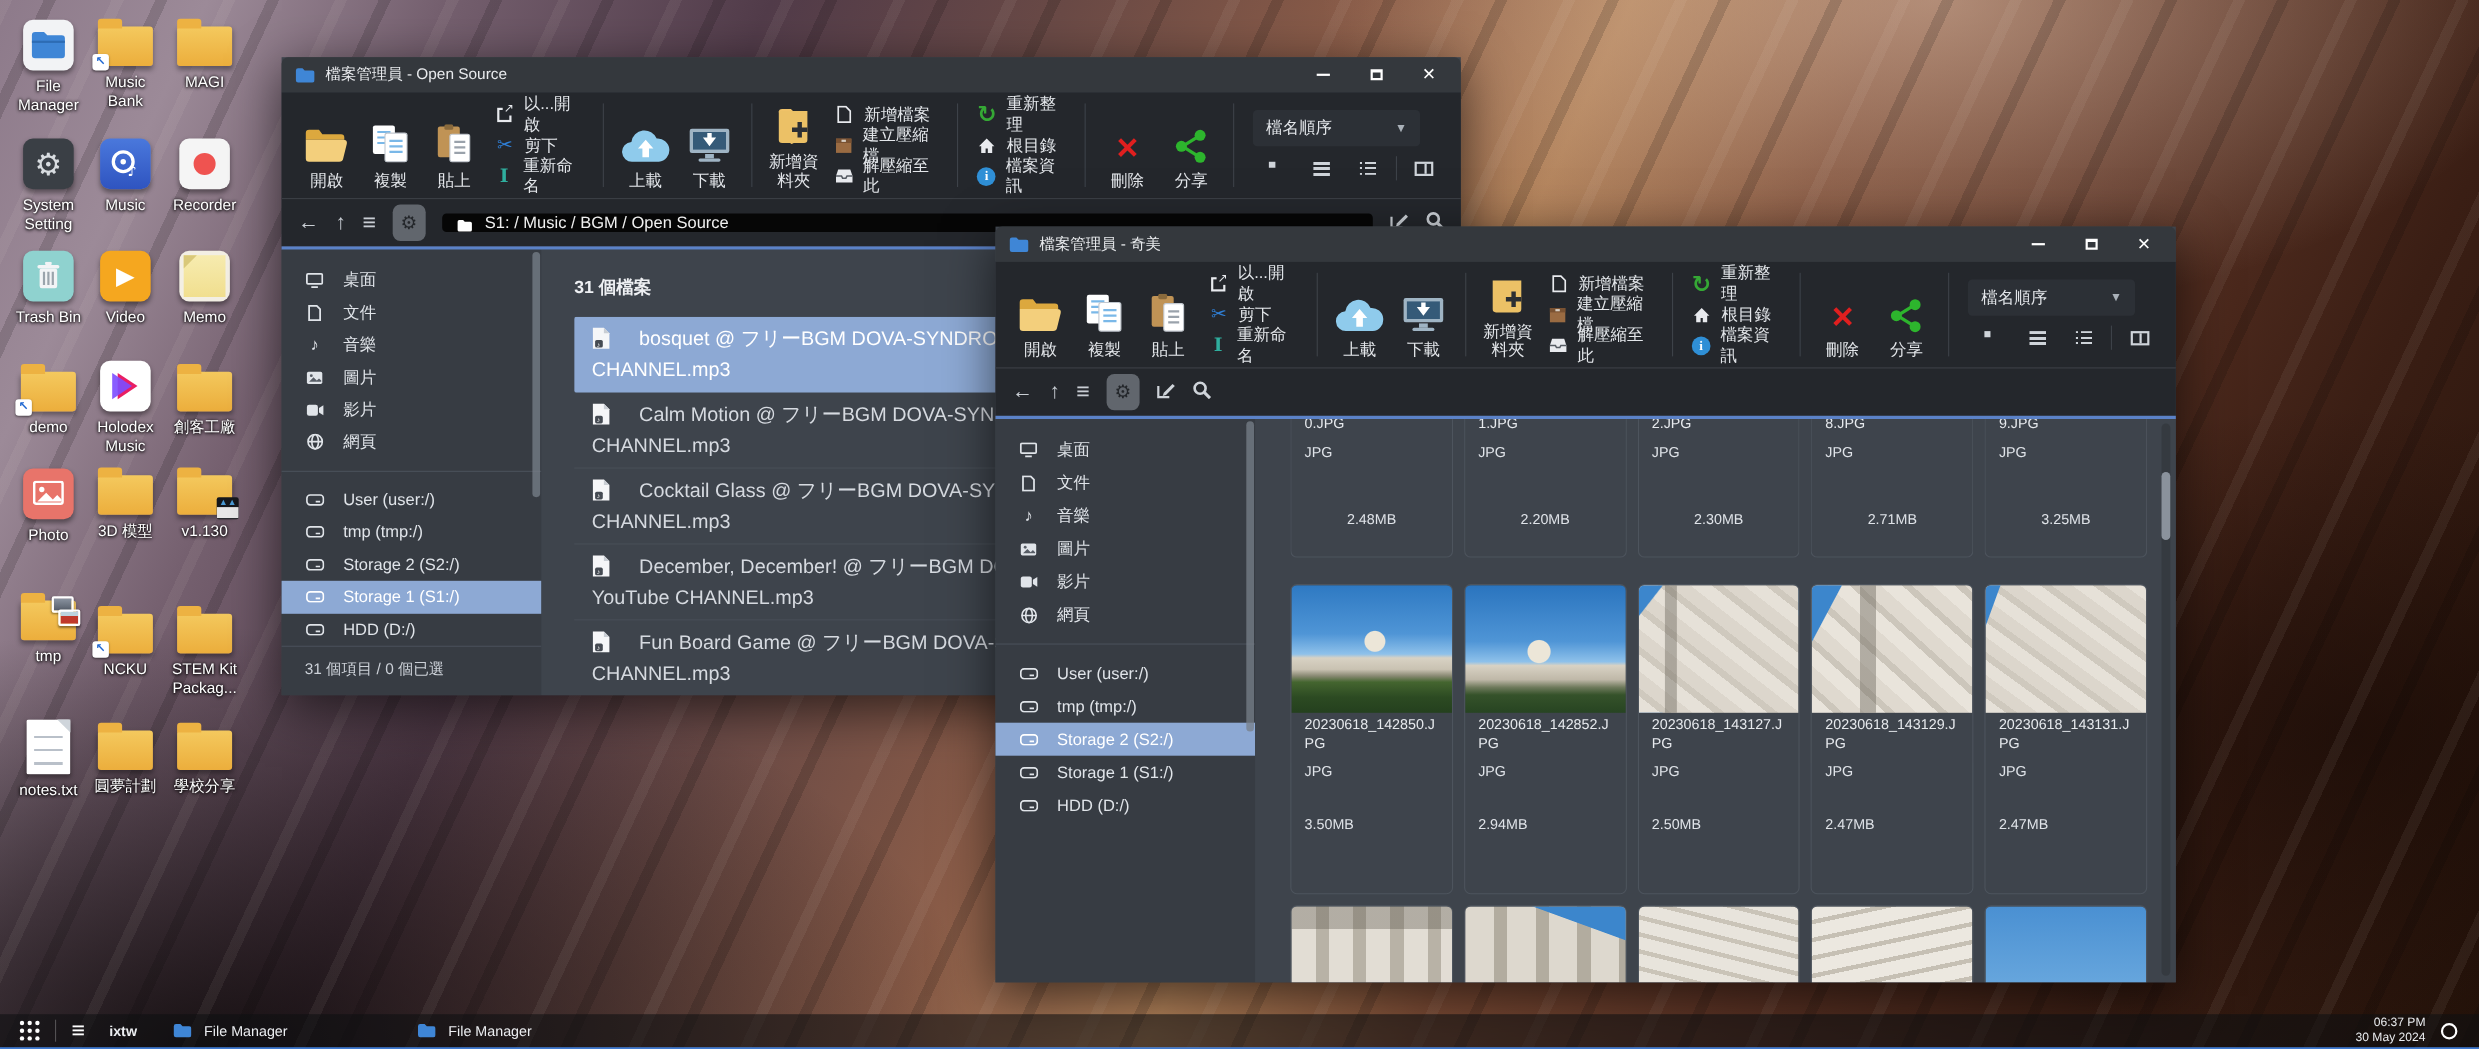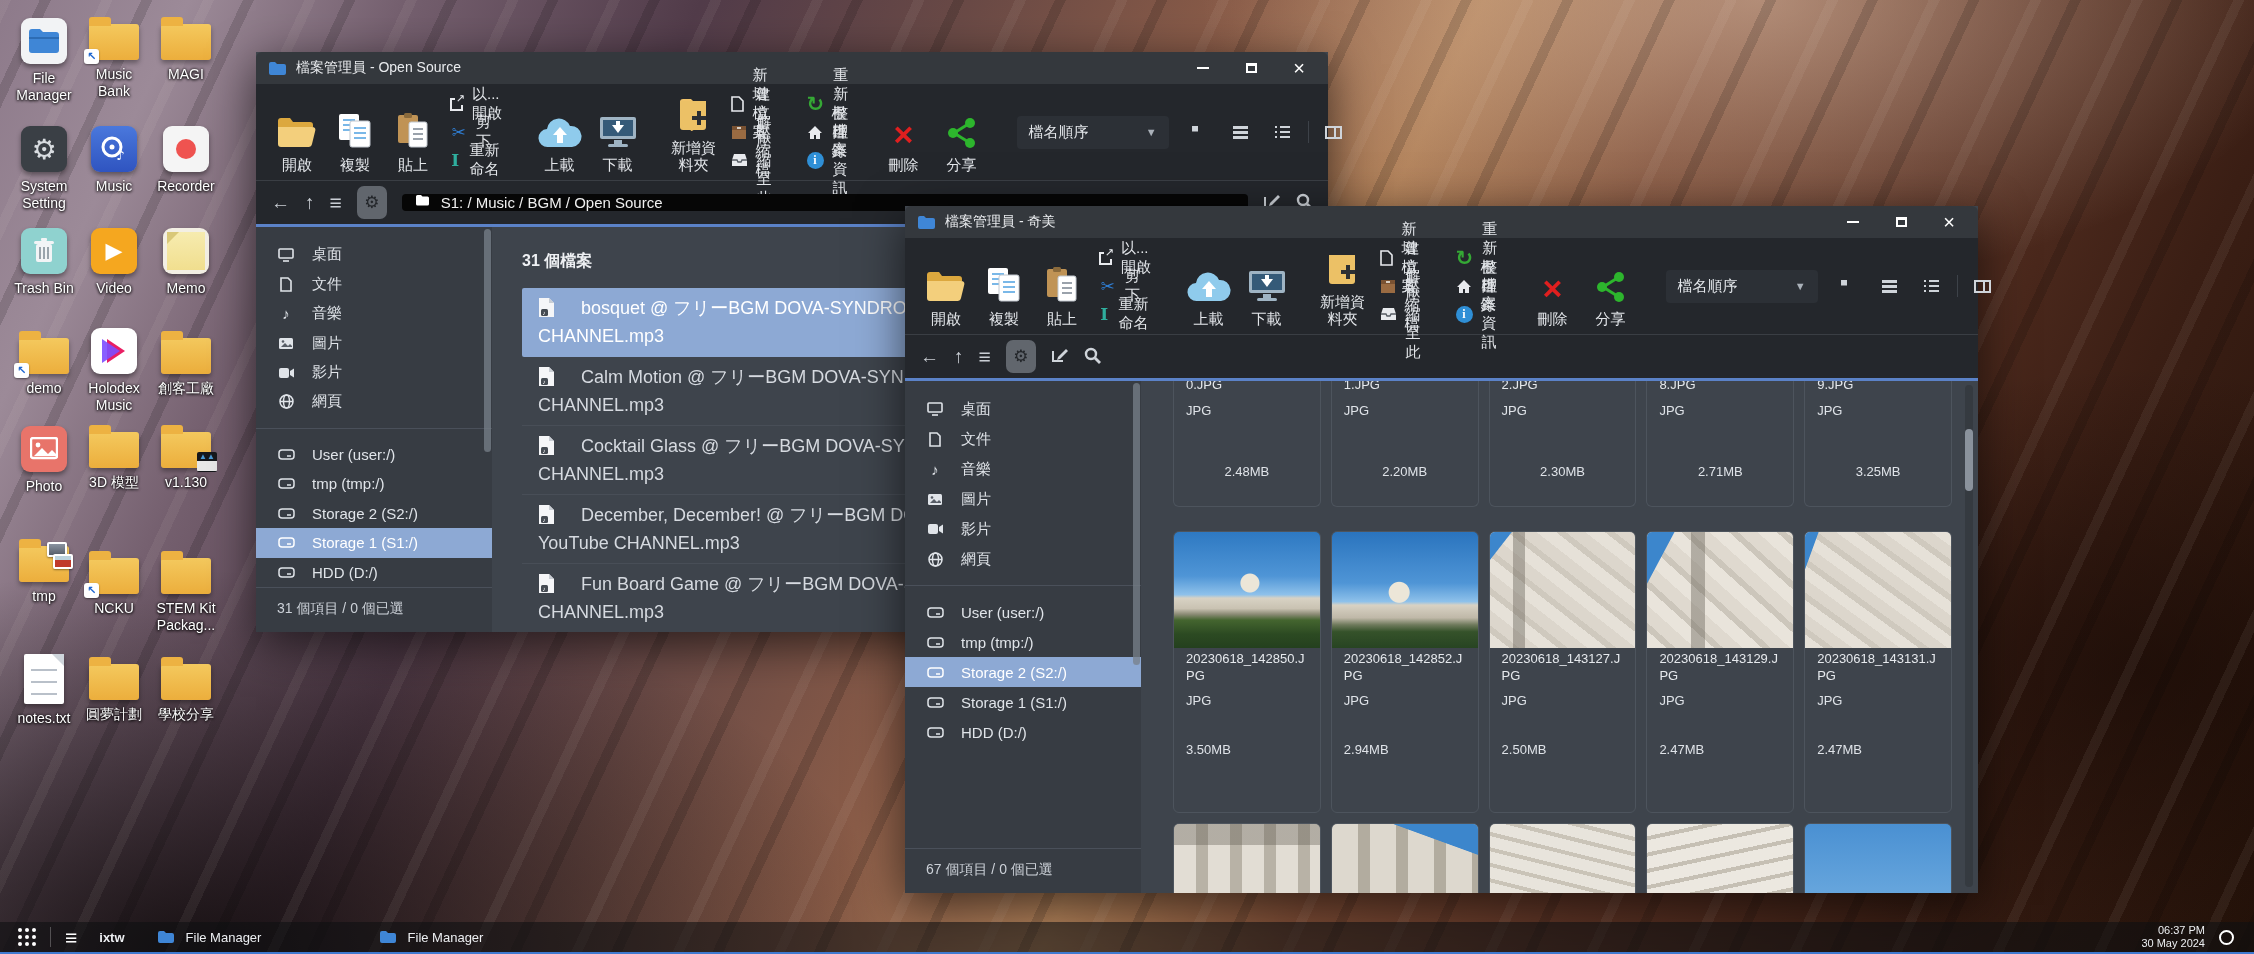--- a/index.html
+++ b/index.html
@@ -43,38 +43,38 @@
   .cls { font-size:20px; line-height:20px; }
   .tools { height:96px; background:#24272c; display:flex; align-items:center; padding:0 12px; }
   .tbig { display:flex; flex-direction:column; align-items:center; justify-content:flex-end; gap:7px; min-width:58px; height:82px; padding:0 4px; }
   .tbig .big-ic { height:40px; display:flex; align-items:flex-end; justify-content:center; }
   .tbig .big-lb { font-size:15px; color:#e3e6ea; line-height:17px; text-align:center; }
   .tbig.two .big-lb { width:52px; }
   .tstack { display:flex; flex-direction:column; justify-content:center; gap:5px; padding:0 8px; }
   .trow { display:flex; align-items:center; gap:9px; height:23px; font-size:15px; color:#e3e6ea; }
   .trow .sic16 { width:18px; display:flex; justify-content:center; align-items:center; }
   .tsep { width:1px; height:76px; background:#3d4249; margin:0 9px; }
-  .sortblk { display:flex; flex-direction:row; gap:9px; justify-content:center; margin-left:8px; }
+  .sortblk { display:flex; flex-direction:column; gap:9px; justify-content:center; margin-left:8px; }
   .sortdd { width:152px; height:33px; background:#2c3036; border-radius:4px; display:flex; align-items:center; padding:0 12px; font-size:15px; color:#e3e6ea; }
   .sortdd .caret { margin-left:auto; color:#aab1b9; font-size:11px; }
   .viewrow { display:flex; align-items:center; gap:0; }
   .viewrow .vslot { width:42px; display:flex; justify-content:center; }
   .vsep { width:1px; height:22px; background:#3d4249; margin:0 4px; }
   .vi-grid { width:13px; height:13px; background:#cfd4da; clip-path:polygon(0 0,46% 0,46% 46%,0 46%); box-shadow:7px 0 0 #cfd4da, 0 7px 0 #cfd4da, 7px 7px 0 #cfd4da; }
   .vi-bars { width:15px; height:13px; background:repeating-linear-gradient(#cfd4da 0 3px, transparent 3px 5px); }
   .vi-list { width:15px; height:12px; background:
       repeating-linear-gradient(#cfd4da 0 2px, transparent 2px 5px);
       -webkit-mask:linear-gradient(90deg,#000 0 2px,transparent 2px 5px,#000 5px 100%); mask:linear-gradient(90deg,#000 0 2px,transparent 2px 5px,#000 5px 100%); }
   .vi-cols { width:17px; height:13px; border:2px solid #cfd4da; position:relative; }
   .vi-cols::before { content:""; position:absolute; left:50%; top:0; bottom:0; width:2px; background:#cfd4da; }
   .addr { height:44px; background:#24272c; border-top:1px solid #3a3e44; display:flex; align-items:center; gap:15px; padding:0 15px; }
   .navg { color:#c9ced4; font-size:19px; line-height:19px; }
   .navg.burger { font-size:21px; }
   .gearchip { width:30px; height:33px; background:#61666d; border-radius:7px; display:flex; align-items:center; justify-content:center; color:#23262a; font-size:17px; }
-  .pathf { flex:1; height:17px; background:#060606; border-radius:4px; display:flex; align-items:flex-start; gap:11px; padding:0 13px; font-size:15px; color:#f0f0f0; }
+  .pathf { flex:1; height:17px; background:#060606; border-radius:4px; display:flex; align-items:flex-end; gap:11px; padding:0 13px; font-size:15px; color:#f0f0f0; }
   .blueline { height:3px; background:#5b82c8; }
   .wbody { display:flex; }
   .sbar { width:236px; background:#373c43; display:flex; flex-direction:column; padding-top:13px; position:relative; }
   .sitem { height:30px; display:flex; align-items:center; gap:17px; padding:0 21px; font-size:15px; color:#e0e4e9; }
   .sitem .sic { width:18px; display:flex; justify-content:center; align-items:center; color:#e0e4e9; }
   .sitem.sel { background:#8da9d4; color:#fff; }
   .sdiv { height:1px; background:#4a505a; margin:11px 0; }
   .sstatus { margin-top:auto; border-top:1px solid #4a505a; padding:12px 21px 14px; font-size:14px; color:#ccd1d8; }
   .sscroll { position:absolute; right:1px; top:2px; width:7px; height:55%; background:#788089; border-radius:4px; opacity:.75; }
   
@@ -954,21 +954,20 @@
           </div>
         <div class="sitem">
             <span class="sic">
               <svg width="17" height="11" viewBox="0 0 17 11">
                 <rect x="1" y="1" width="15" height="9" rx="3" fill="none" stroke="#e0e4e9" stroke-width="1.5"></rect>
                 <line x1="9" y1="7" x2="13" y2="7" stroke="#e0e4e9" stroke-width="1.5"></line>
               </svg>
             </span>
             <span>HDD (D:/)</span>
           </div>
-        <div class="sstatus">67 個項目 / 0 個已選</div>
         <div class="sscroll"></div>
       </div>
       <div class="grid">
         <div class="grow">
           <div class="gcell r1cell">
               <div class="gname">0.JPG</div>
               <div class="gtype">JPG</div>
               <div class="gsize">2.48MB</div>
             </div>
           <div class="gcell r1cell">

